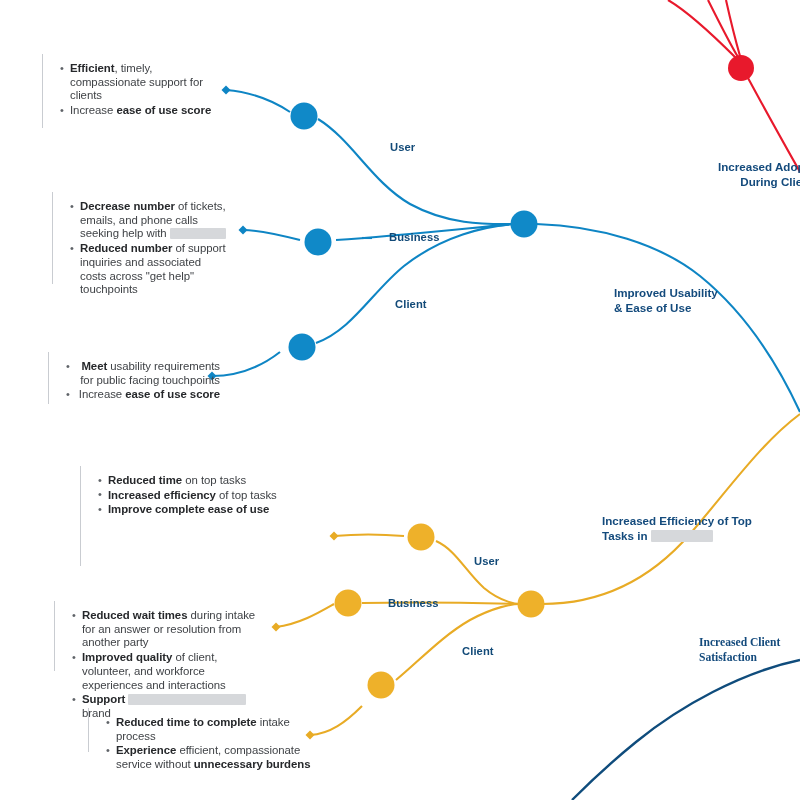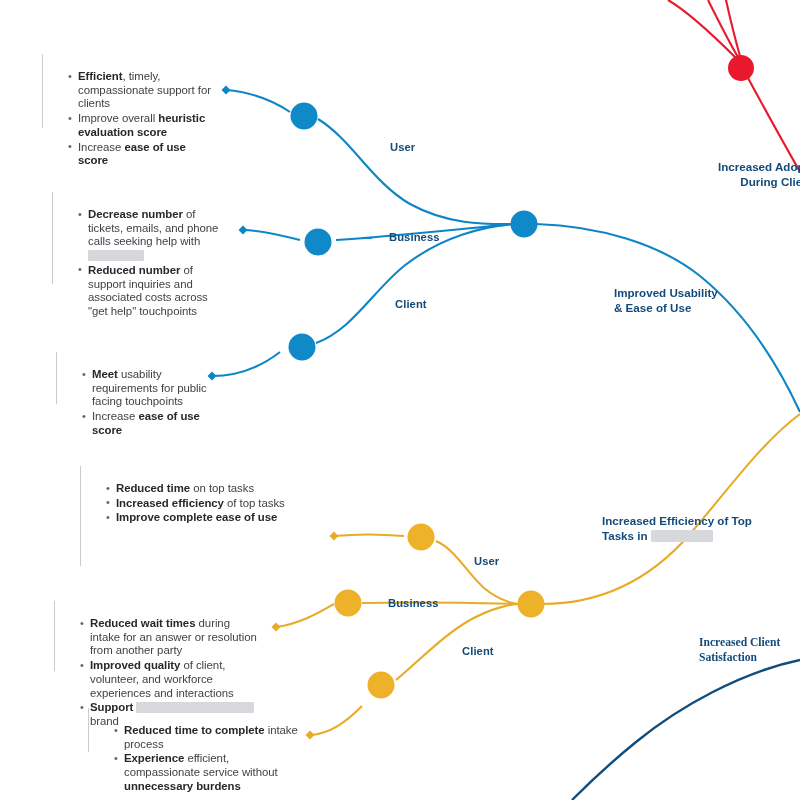--- a/index.html
+++ b/index.html
@@ -28,21 +28,21 @@
   }
   
   .note {
     position: absolute;
     border-left: 1.5px solid #c9ccd1;
     padding-left: 9px;
     box-sizing: border-box;
   }
   .note ul {
     list-style: none;
-    margin: 16px;
+    margin: 8px;
     padding: 0;
   }
   .note li {
     position: relative;
     padding-left: 10px;
     margin: 0 0 1px 0;
     font-size: 11.4px;
     line-height: 13.7px;
     color: #3f4246;
     letter-spacing: -0.05px;
@@ -149,33 +149,32 @@
       <circle cx="381" cy="685" r="13.5" fill="#eeb12a"></circle>
       <circle cx="531" cy="604" r="13.5" fill="#eeb12a"></circle>
     </g>
 
     <path d="M800,660 C742,672 680,706 636,742 C604,768 584,788 572,800" fill="none" stroke="#0f4c7c" stroke-width="2.4"></path>
   </svg>
 
   <div class="note" style="left:42px; top:54px; width:188px; height:74px;">
     <ul>
         <li><b>Efficient</b><span>, timely, compassionate support for clients</span></li>
-        <li><span>Improve overall </span><b>heuristic evaluation score</b></li>
         <li><span>Increase </span><b>ease of use score</b></li>
       </ul>
   </div>
 
   <div class="note" style="left:52px; top:192px; width:186px; height:92px;">
     <ul>
         <li><b>Decrease number</b><span> of tickets, emails, and phone calls seeking help with </span><span class="redact" style="width: 56px;"></span></li>
         <li><b>Reduced number</b><span> of support inquiries and associated costs across "get help" touchpoints</span></li>
       </ul>
   </div>
 
-  <div class="note" style="left:56px; top:352px; width:180px; height:52px;">
+  <div class="note" style="left:48px; top:352px; width:180px; height:52px;text-align:right;">
     <ul>
         <li><b>Meet</b><span> usability requirements for public facing touchpoints</span></li>
         <li><span>Increase </span><b>ease of use score</b></li>
       </ul>
   </div>
 
   <div class="note" style="left:80px; top:466px; width:232px; height:100px;">
     <ul>
         <li><b>Reduced time</b><span> on top tasks</span></li>
         <li><b>Increased efficiency</b><span> of top tasks</span></li>

